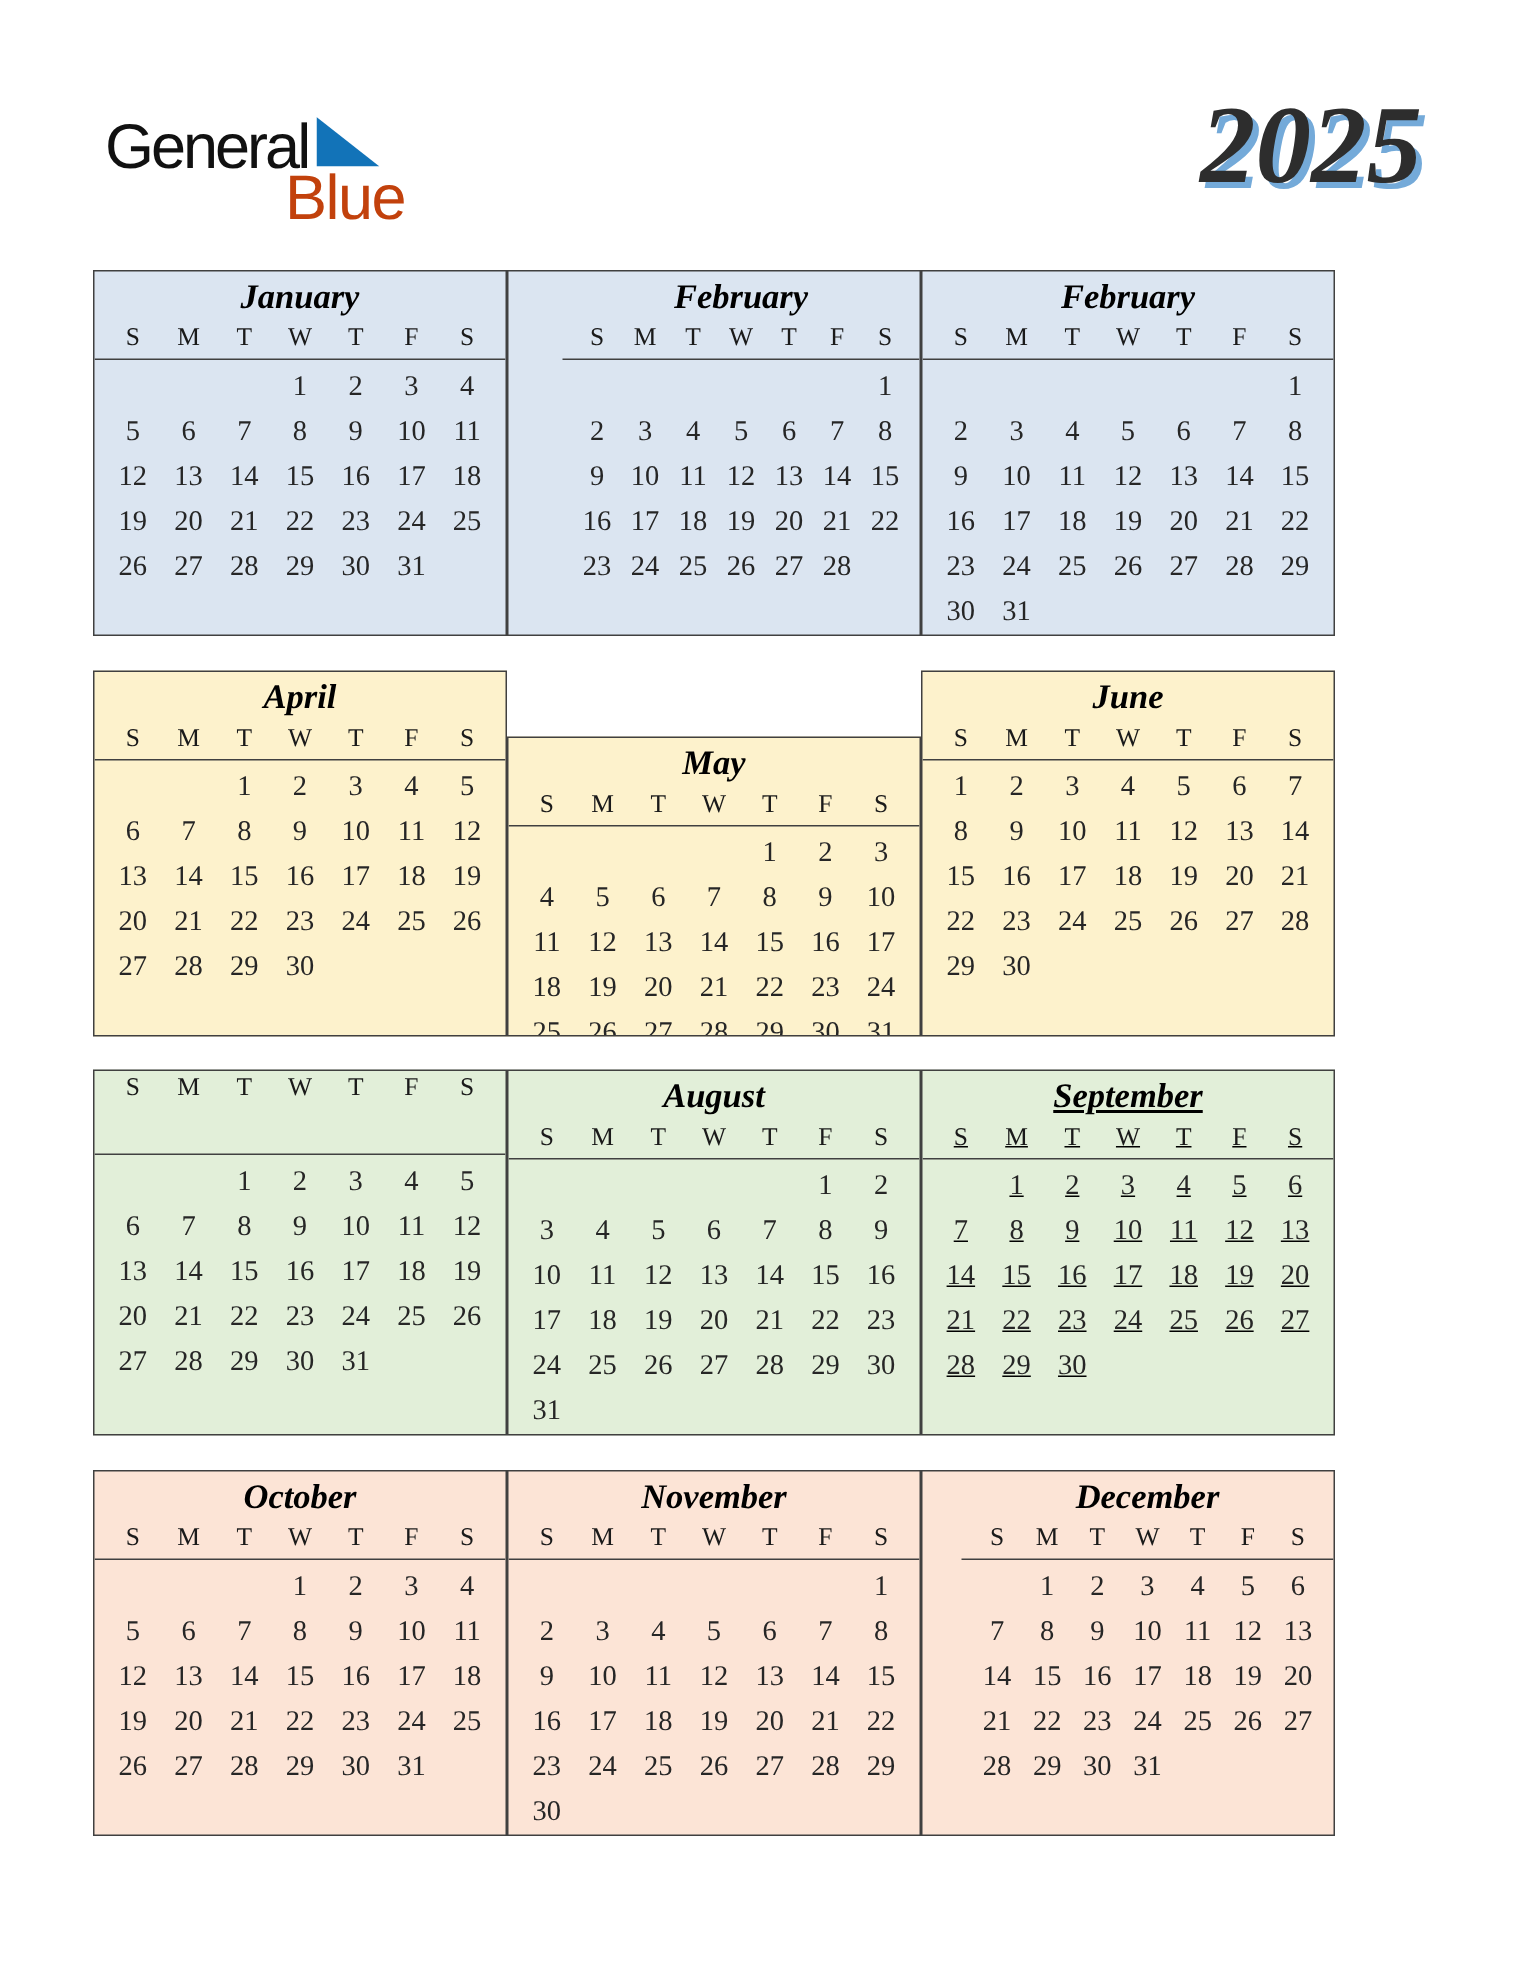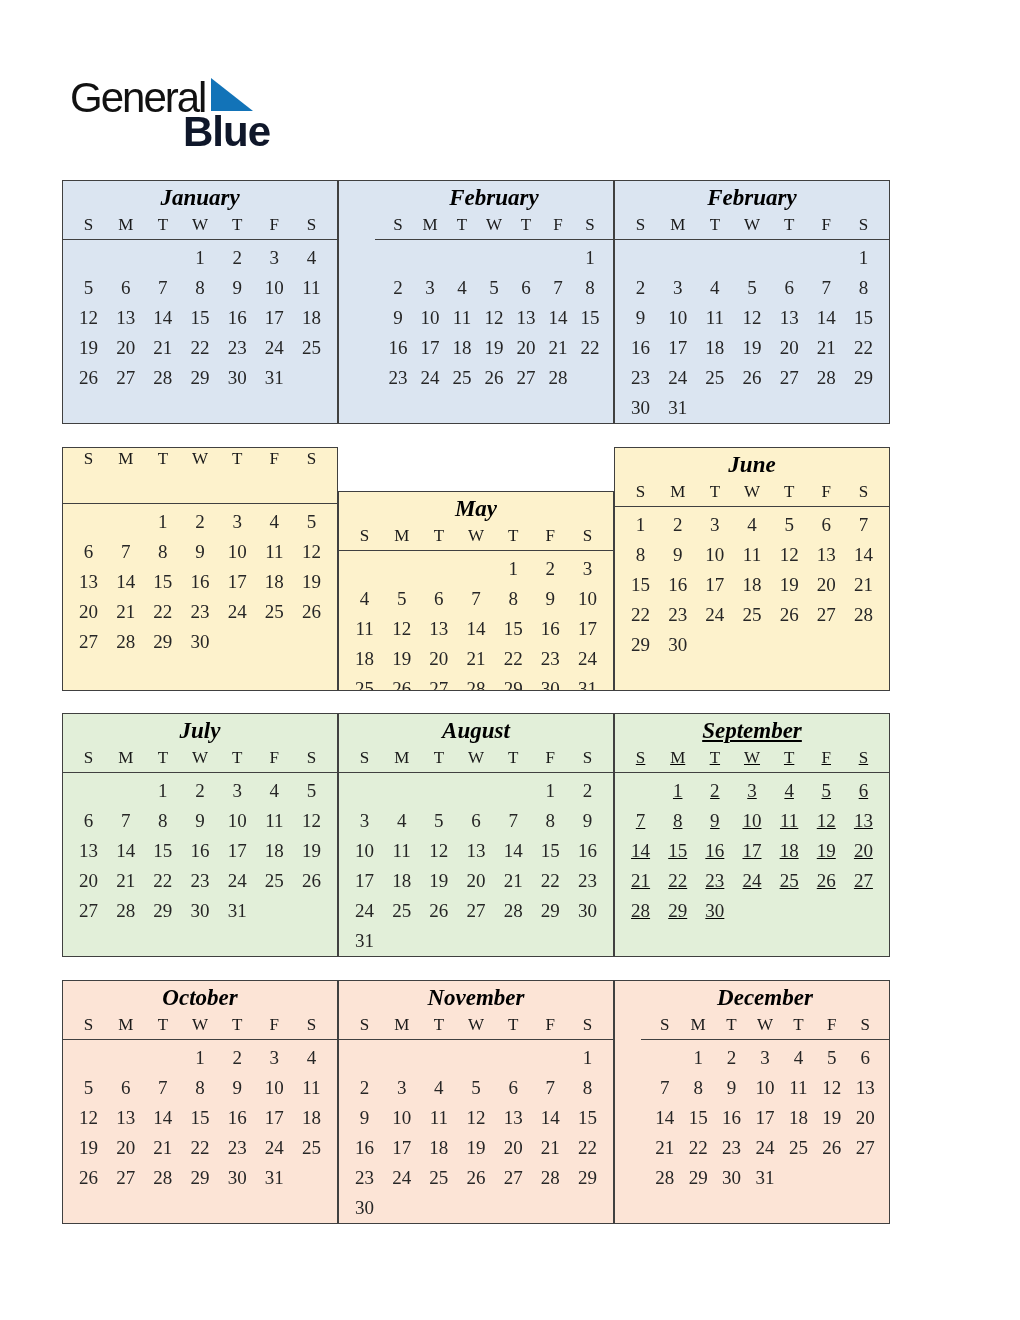--- a/index.html
+++ b/index.html
@@ -109,24 +109,25 @@
 <div class="page">
 
   <div class="logo">
     <div class="logo-row1">
       <span class="logo-general" style="color: rgb(17, 17, 17);">General</span>
       <svg class="logo-triangle" width="42" height="33" viewBox="0 0 42 33" style="color: rgb(18, 115, 184);">
         <polygon points="0,0 0,33 42,33" fill="currentColor"></polygon>
       </svg>
     </div>
     <div class="logo-row2">
-      <span class="logo-blue" style="color: #0f172a; font-weight: bold;">Blue</span>
+      <span class="logo-blue" style="color: #c2410c;">Blue</span>
     </div>
   </div>
 
+  <div class="year" style="color: rgb(45, 45, 45); text-shadow: rgb(116, 170, 217) 4px 4px 0px;">2025</div>
 
   <div class="months">
   <section class="month" style="background: rgb(219, 229, 241);">
     <div class="month-header">
       <h2 class="month-title">January</h2>
       <div class="weekdays">
             <div>S</div>
             <div>M</div>
             <div>T</div>
             <div>W</div>
@@ -280,20 +281,21 @@
           <div class="day"></div>
           <div class="day"></div>
           <div class="day"></div>
           <div class="day"></div>
           <div class="day"></div>
         </div>
   </section>
 
   <section class="month" style="background: rgb(253, 242, 204);">
     <div class="month-header">
+      <h2 class="month-title">April</h2>
       <div class="weekdays">
             <div>S</div>
             <div>M</div>
             <div>T</div>
             <div>W</div>
             <div>T</div>
             <div>F</div>
             <div>S</div>
           </div>
     </div>
@@ -435,21 +437,20 @@
           <div class="day"></div>
           <div class="day"></div>
           <div class="day"></div>
           <div class="day"></div>
           <div class="day"></div>
         </div>
   </section>
 
   <section class="month" style="background: rgb(226, 239, 217);">
     <div class="month-header">
-      <h2 class="month-title">July</h2>
       <div class="weekdays">
             <div>S</div>
             <div>M</div>
             <div>T</div>
             <div>W</div>
             <div>T</div>
             <div>F</div>
             <div>S</div>
           </div>
     </div>

